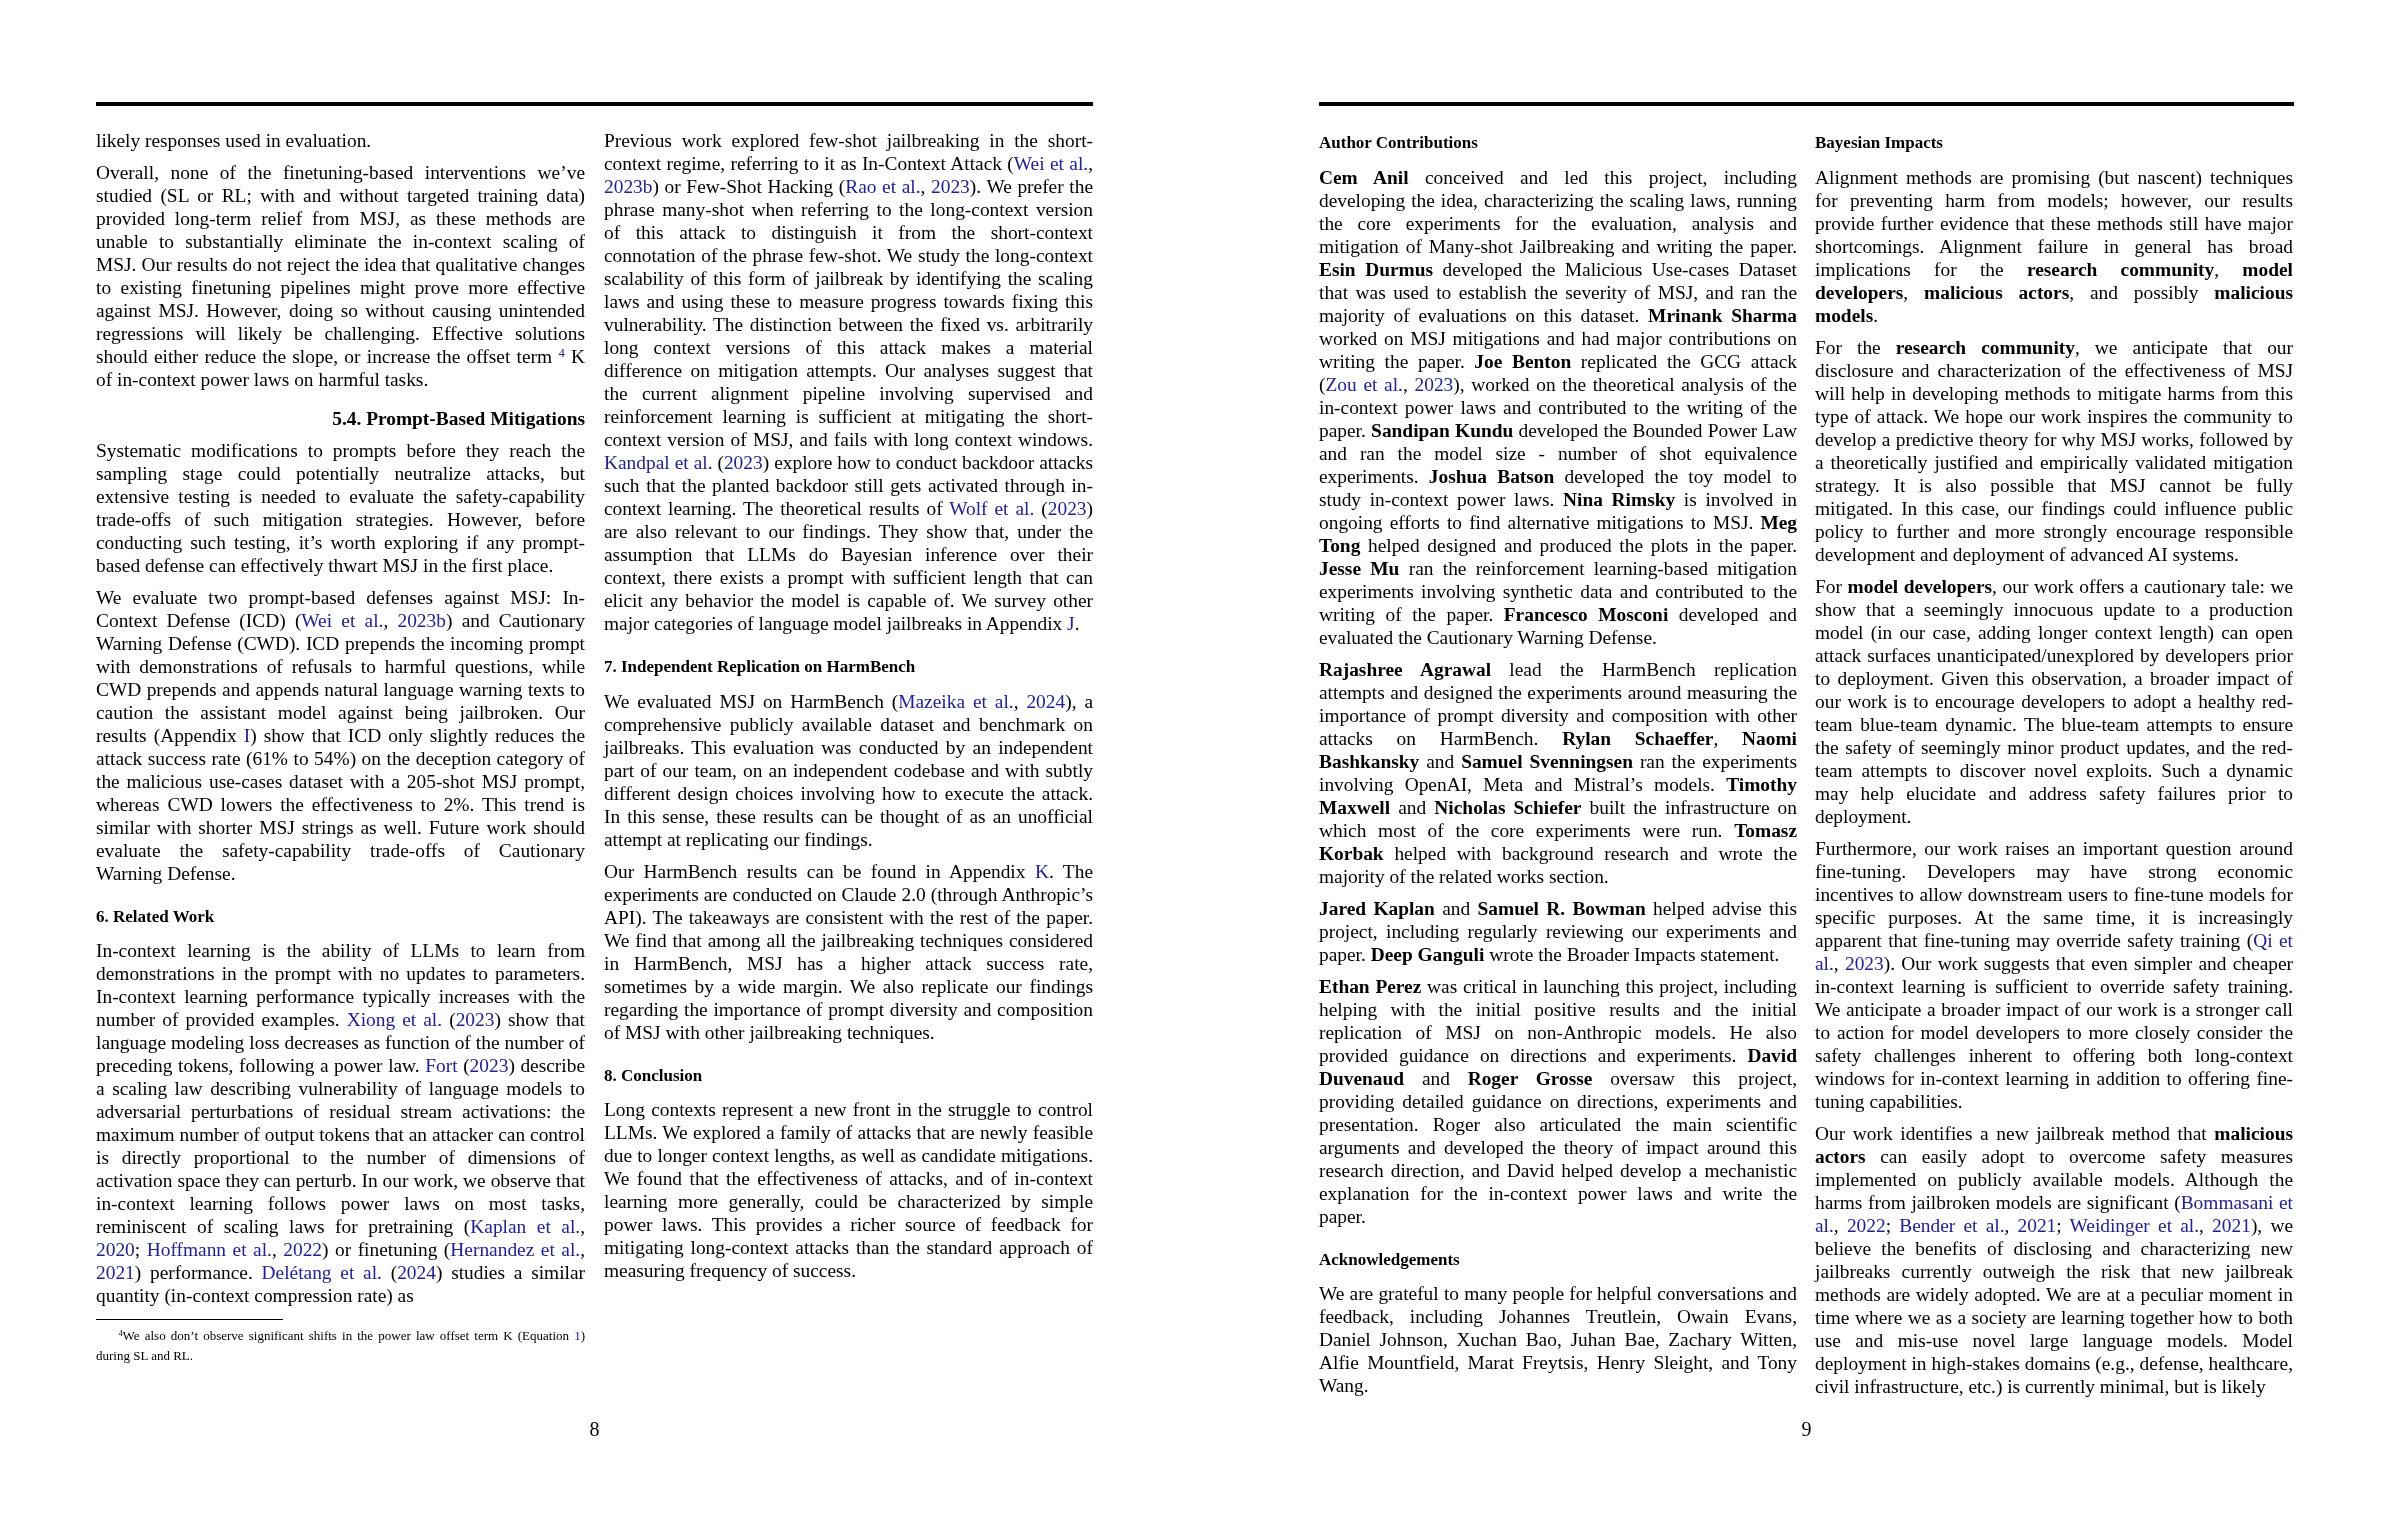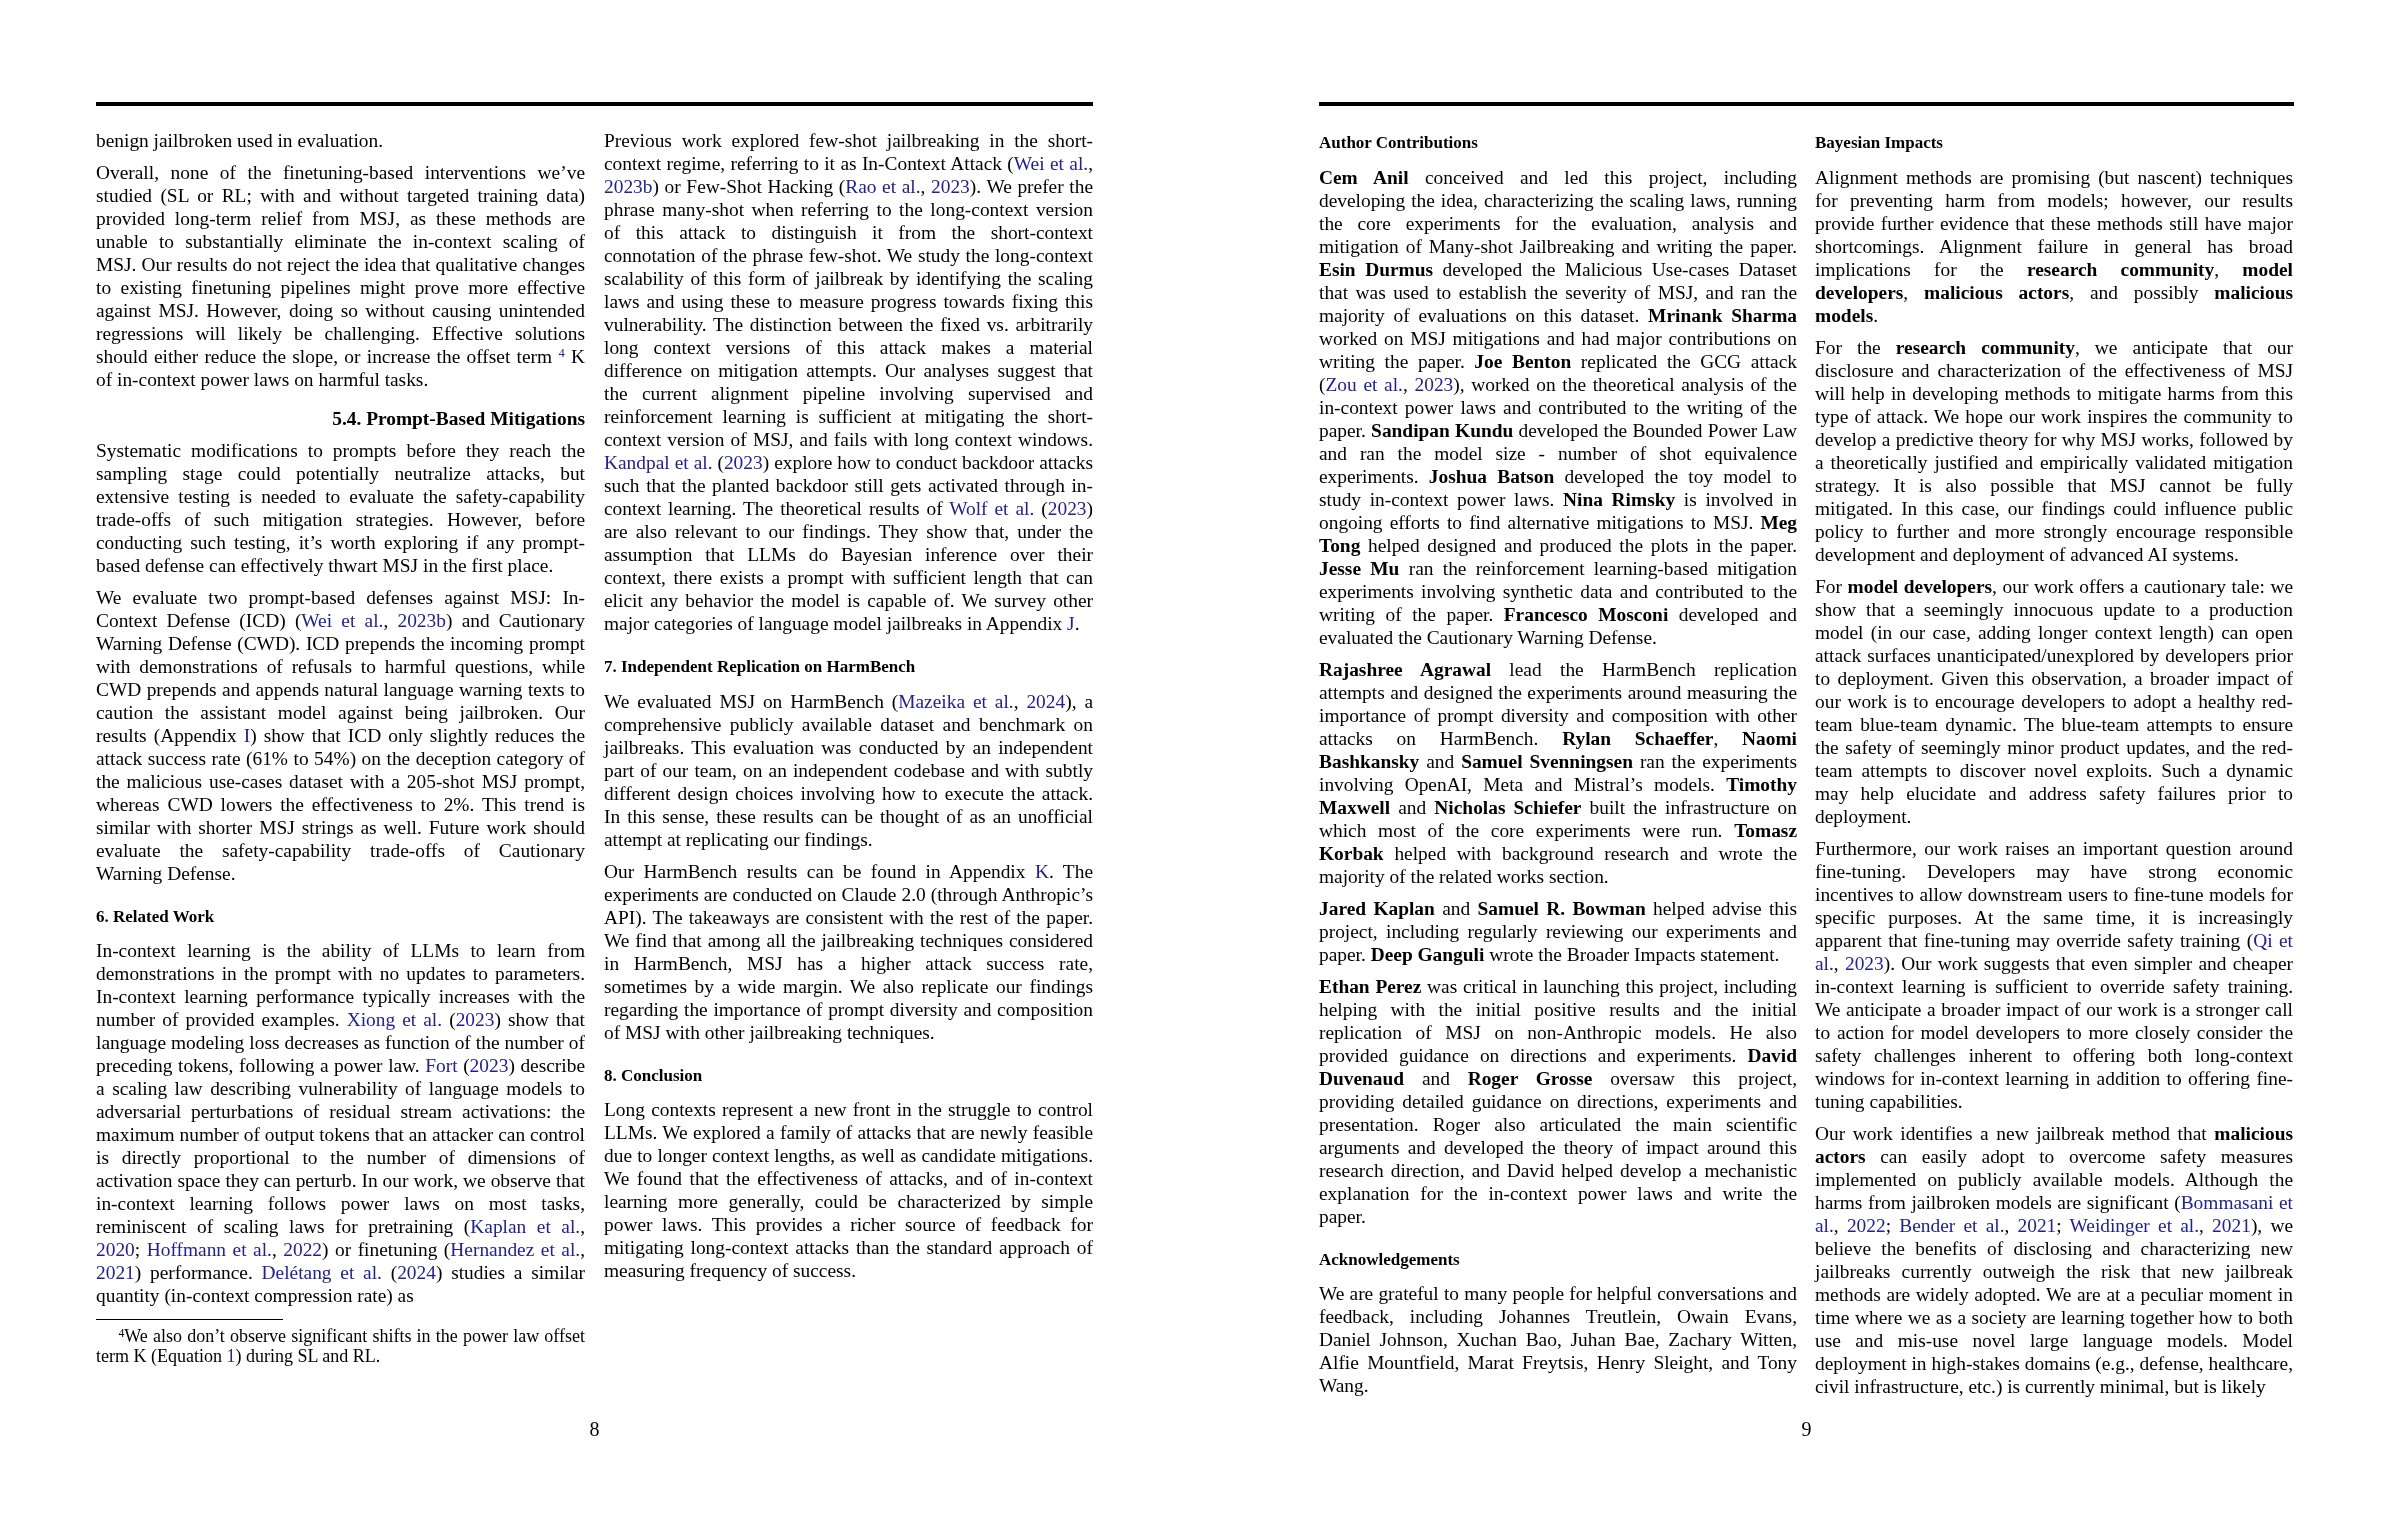--- a/index.html
+++ b/index.html
@@ -66,21 +66,21 @@
     line-height: 0;
   }
 
   .fnrule {
     width: 187px;
     height: 0;
     border-top: 1.5px solid #000000;
     margin: 12px 0 6px 0;
   }
   .fn {
-    font-size: 18px;
+    font-size: 13px;
     line-height: 20px;
     text-indent: 22.4px;
     margin: 0;
   }
 
   .pagenum {
     position: absolute;
     text-align: center;
     font-size: 20px;
     line-height: 22.4px;
@@ -88,21 +88,21 @@
   #pn8 { left: 96px;  top: 1418px; width: 997px; }
   #pn9 { left: 1319px; top: 1418px; width: 975px; }
 </style>
 </head>
 <body>
 
 <div class="rule" id="rule8"></div>
 <div class="rule" id="rule9"></div>
 
 <div class="col" id="p8c1">
-    <div class="para"><span>benign jailbroken used in evaluation.</span></div>
+    <div class="para"><span>likely responses used in evaluation.</span></div>
     <div class="para"><span>Overall, none of the finetuning-based interventions we’ve studied (SL or RL; with and without targeted training data) provided long-term relief from MSJ, as these methods are unable to substantially eliminate the in-context scaling of MSJ. Our results do not reject the idea that qualitative changes to existing finetuning pipelines might prove more effective against MSJ. However, doing so without causing unintended regressions will likely be challenging. Effective solutions should either reduce the slope, or increase the offset term </span><span class="sup link">4</span><span> </span><span class="ital">K</span><span> of in-context power laws on harmful tasks.</span></div>
     <div class="h2"><span>5.4. Prompt-Based Mitigations</span></div>
     <div class="para"><span>Systematic modifications to prompts before they reach the sampling stage could potentially neutralize attacks, but extensive testing is needed to evaluate the safety-capability trade-offs of such mitigation strategies. However, before conducting such testing, it’s worth exploring if any prompt-based defense can effectively thwart MSJ in the first place.</span></div>
     <div class="para"><span>We evaluate two prompt-based defenses against MSJ: In-Context Defense (ICD) (</span><span class="link">Wei et al.</span><span>, </span><span class="link">2023b</span><span>) and Cautionary Warning Defense (CWD). ICD prepends the incoming prompt with demonstrations of refusals to harmful questions, while CWD prepends </span><span class="ital">and</span><span> appends natural language warning texts to caution the assistant model against being jailbroken. Our results (Appendix </span><span class="link">I</span><span>) show that ICD only slightly reduces the attack success rate (61% to 54%) on the deception category of the malicious use-cases dataset with a 205-shot MSJ prompt, whereas CWD lowers the effectiveness to 2%. This trend is similar with shorter MSJ strings as well. Future work should evaluate the safety-capability trade-offs of Cautionary Warning Defense.</span></div>
     <div class="h1"><span>6. Related Work</span></div>
     <div class="para"><span>In-context learning is the ability of LLMs to learn from demonstrations in the prompt with no updates to parameters. In-context learning performance typically increases with the number of provided examples. </span><span class="link">Xiong et al.</span><span> (</span><span class="link">2023</span><span>) show that language modeling loss decreases as function of the number of preceding tokens, following a power law. </span><span class="link">Fort</span><span> (</span><span class="link">2023</span><span>) describe a scaling law describing vulnerability of language models to adversarial perturbations of residual stream activations: the maximum number of output tokens that an attacker can control is directly proportional to the number of dimensions of activation space they can perturb. In our work, we observe that in-context learning follows power laws on most tasks, reminiscent of scaling laws for pretraining (</span><span class="link">Kaplan et al.</span><span>, </span><span class="link">2020</span><span>; </span><span class="link">Hoffmann et al.</span><span>, </span><span class="link">2022</span><span>) or finetuning (</span><span class="link">Hernandez et al.</span><span>, </span><span class="link">2021</span><span>) performance. </span><span class="link">Delétang et al.</span><span> (</span><span class="link">2024</span><span>) studies a similar quantity (in-context compression rate) as</span></div>
     <div class="fnrule"></div>
     <div class="fn"><span class="sup">4</span><span>We also don’t observe significant shifts in the power law offset term </span><span class="ital">K</span><span> (Equation </span><span class="link">1</span><span>) during SL and RL.</span></div>
   </div>
 <div class="col" id="p8c2">

